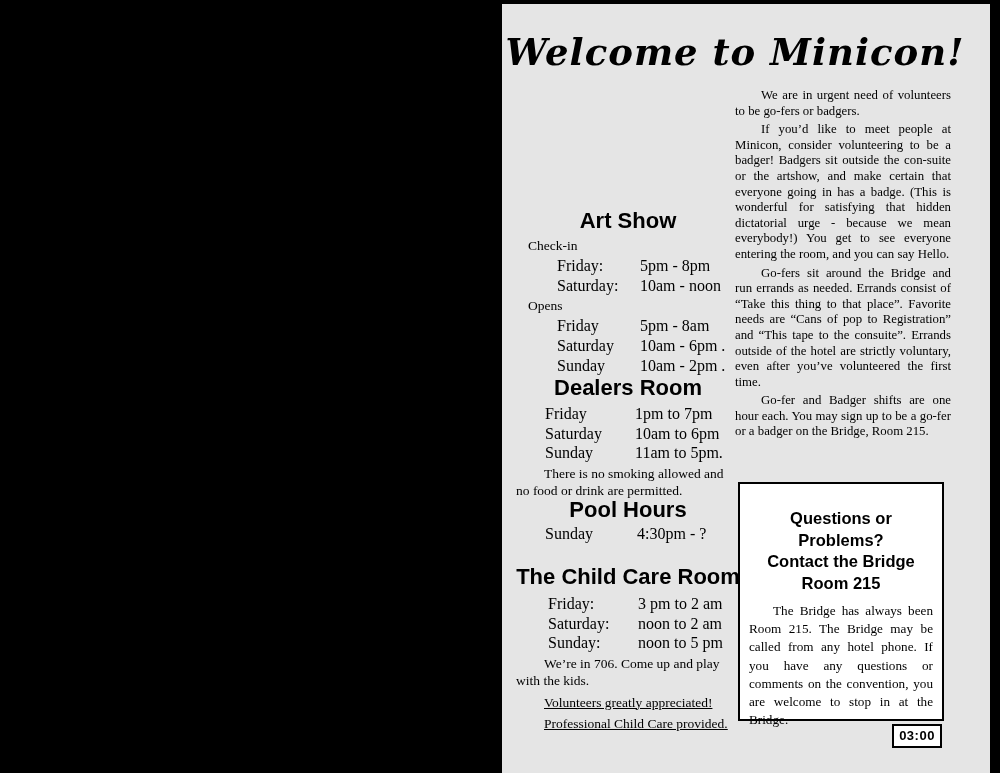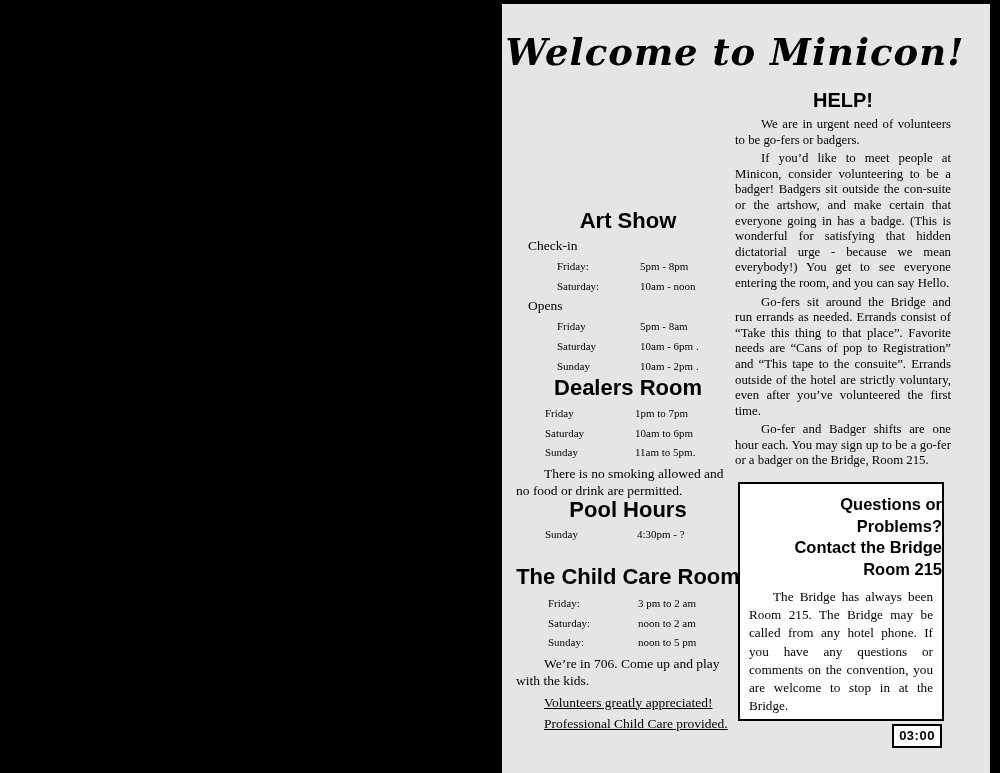--- a/index.html
+++ b/index.html
@@ -29,21 +29,21 @@
   }
   #art-show{top:210px;}
   #art-show .sec-heading{margin-bottom:4px;}
   #dealers{top:377px;}
   #dealers .sec-heading{margin-bottom:5px;}
   #pool{top:499px;}
   #pool .sec-heading{margin-bottom:3px;}
   #childcare{top:566px;}
   #childcare .sec-heading{margin-bottom:6px;}
   .group-label{margin-left:12px;line-height:20px;font-size:13.5px;}
-  .row{position:relative;height:20px;font-size:11px;line-height:20px;}
+  .row{position:relative;height:20px;font-size:16px;line-height:20px;}
   #dealers .row, #childcare .row{height:19.5px;line-height:19.5px;}
   .row .day{position:absolute;}
   .row .time{position:absolute;}
   #art-show .day{left:41px;}  #art-show .time{left:124px;}
   #dealers .day{left:29px;}   #dealers .time{left:119px;}
   #pool .day{left:29px;}      #pool .time{left:121px;}
   #childcare .day{left:32px;} #childcare .time{left:122px;}
   .note{font-size:13.5px;line-height:17.5px;text-indent:28px;margin-top:2px;}
   .note + .note{margin-top:4px;text-decoration:underline;}
   
@@ -51,22 +51,22 @@
   #help .sec-heading{font-size:20px;line-height:24px;margin-bottom:5px;}
   #help p{
     margin:0 0 3px 0;font-size:12.8px;line-height:15.6px;
     text-align:justify;text-indent:26px;
   }
   #bridge-box{
     position:absolute;left:236px;top:482px;width:202px;height:235px;
     border:2px solid #000;background:#fff;
   }
   .box-heading{
-    margin-top:10px;font-family:"Liberation Sans", sans-serif;font-weight:bold;
-    font-size:16.5px;line-height:21.5px;text-align:right;
+    margin-top:24px;font-family:"Liberation Sans", sans-serif;font-weight:bold;
+    font-size:16.5px;line-height:21.5px;text-align:center;
   }
   .box-body{
     margin:8px 9px 0 9px;font-size:13.2px;line-height:18.2px;
     text-align:justify;text-indent:24px;
   }
   #timestamp-box{
     position:absolute;left:390px;top:724px;width:46px;height:20px;
     border:2px solid #000;background:#fff;
     font-family:"Liberation Sans", sans-serif;font-weight:bold;font-size:13px;
     line-height:20px;text-align:center;letter-spacing:0.5px;
@@ -144,21 +144,20 @@
     <div class="row">
       <span class="day">Sunday:</span>
       <span class="time">noon to 5 pm</span>
     </div>
     <div class="note">We’re in 706. Come up and play with the kids.</div>
     <div class="note">Volunteers greatly appreciated!</div>
     <div class="note">Professional Child Care provided.</div>
   </div>
 
   <div id="help">
-    <div class="sec-heading">HELP!</div>
     <p>We are in urgent need of volunteers to be go-fers or badgers.</p>
     <p>If you’d like to meet people at Minicon, consider volunteering to be a badger! Badgers sit outside the con-suite or the artshow, and make certain that everyone going in has a badge. (This is wonderful for satisfying that hidden dictatorial urge - because we mean everybody!) You get to see everyone entering the room, and you can say Hello.</p>
     <p>Go-fers sit around the Bridge and run errands as needed. Errands consist of “Take this thing to that place”. Favorite needs are “Cans of pop to Registration” and “This tape to the consuite”. Errands outside of the hotel are strictly voluntary, even after you’ve volunteered the first time.</p>
     <p>Go-fer and Badger shifts are one hour each. You may sign up to be a go-fer or a badger on the Bridge, Room 215.</p>
   </div>
 
   <div id="bridge-box">
     <div class="box-heading">
       <div>Questions or</div>
       <div>Problems?</div>

